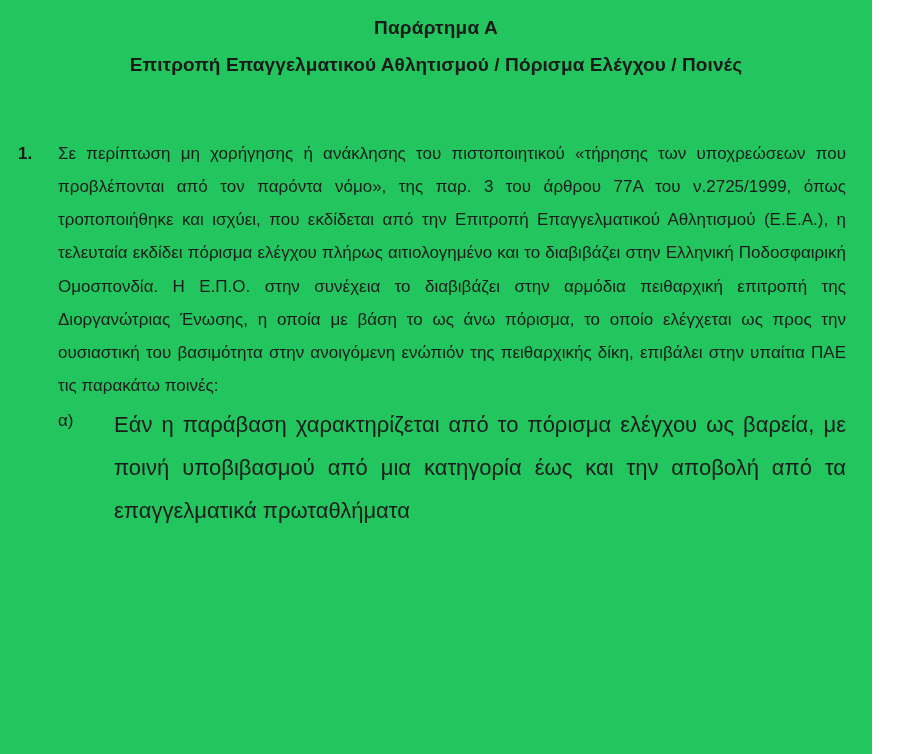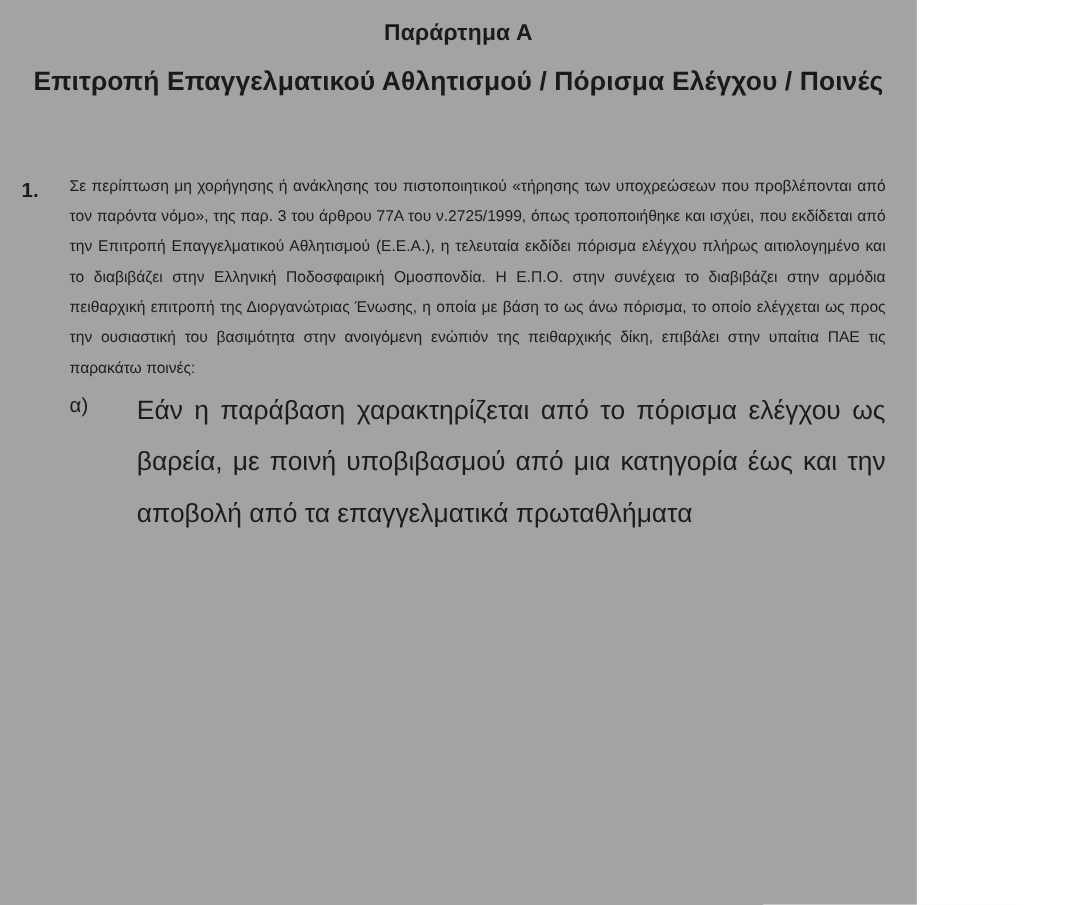--- a/index.html
+++ b/index.html
@@ -9,39 +9,39 @@
   }
   body {
     width: 900px;
     height: 754px;
     font-family: "Liberation Sans", sans-serif;
     color: #1a1a1a;
     overflow: hidden;
   }
   .page {
     position: relative;
-    width: 764px;
+    width: 872px;
     height: 754px;
     box-sizing: border-box;
     padding: 0;
-    background: #a3a3a3;
+    background: #22c55e;
   }
   .title-block {
     text-align: center;
     padding-top: 14px;
   }
   .doc-title {
     font-size: 19px;
     font-weight: bold;
     letter-spacing: 0.2px;
     line-height: 1.5;
     margin: 0;
   }
   .doc-subtitle {
-    font-size: 22px;
+    font-size: 19px;
     font-weight: bold;
     letter-spacing: 0.1px;
     line-height: 1.5;
     margin: 8px 0 0 0;
   }
   .body-block {
     margin-top: 58px;
     padding: 0 26px 0 14px;
   }
   .numbered-item {
@@ -53,21 +53,21 @@
     font-size: 17px;
     font-weight: bold;
     line-height: 1.95;
     padding-left: 4px;
     box-sizing: border-box;
   }
   .item-body {
     flex: 1 1 auto;
   }
   .para {
-    font-size: 13px;
+    font-size: 17px;
     line-height: 1.95;
     text-align: justify;
     text-justify: inter-word;
     margin: 0;
     color: #1c1c1c;
   }
   .sub-item {
     display: flex;
     align-items: flex-start;
     margin-top: 2px;

